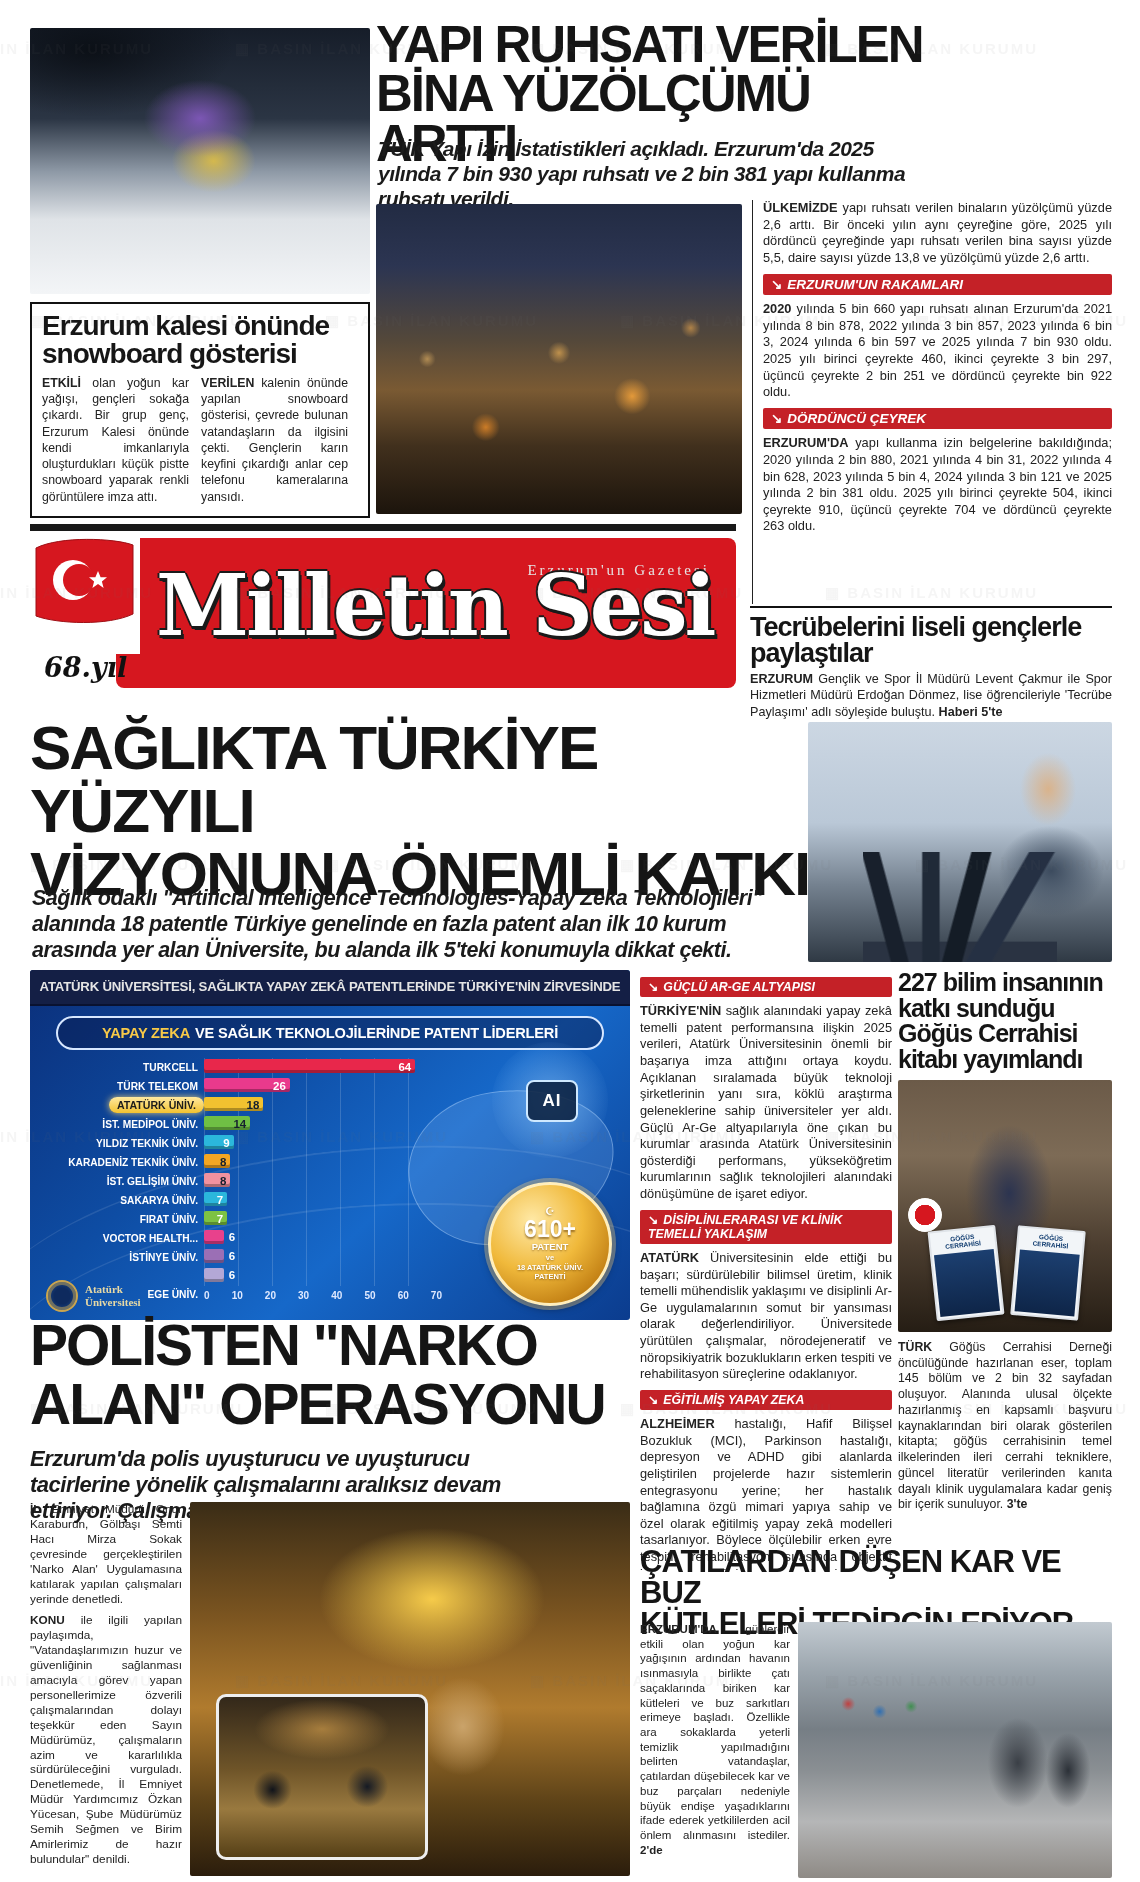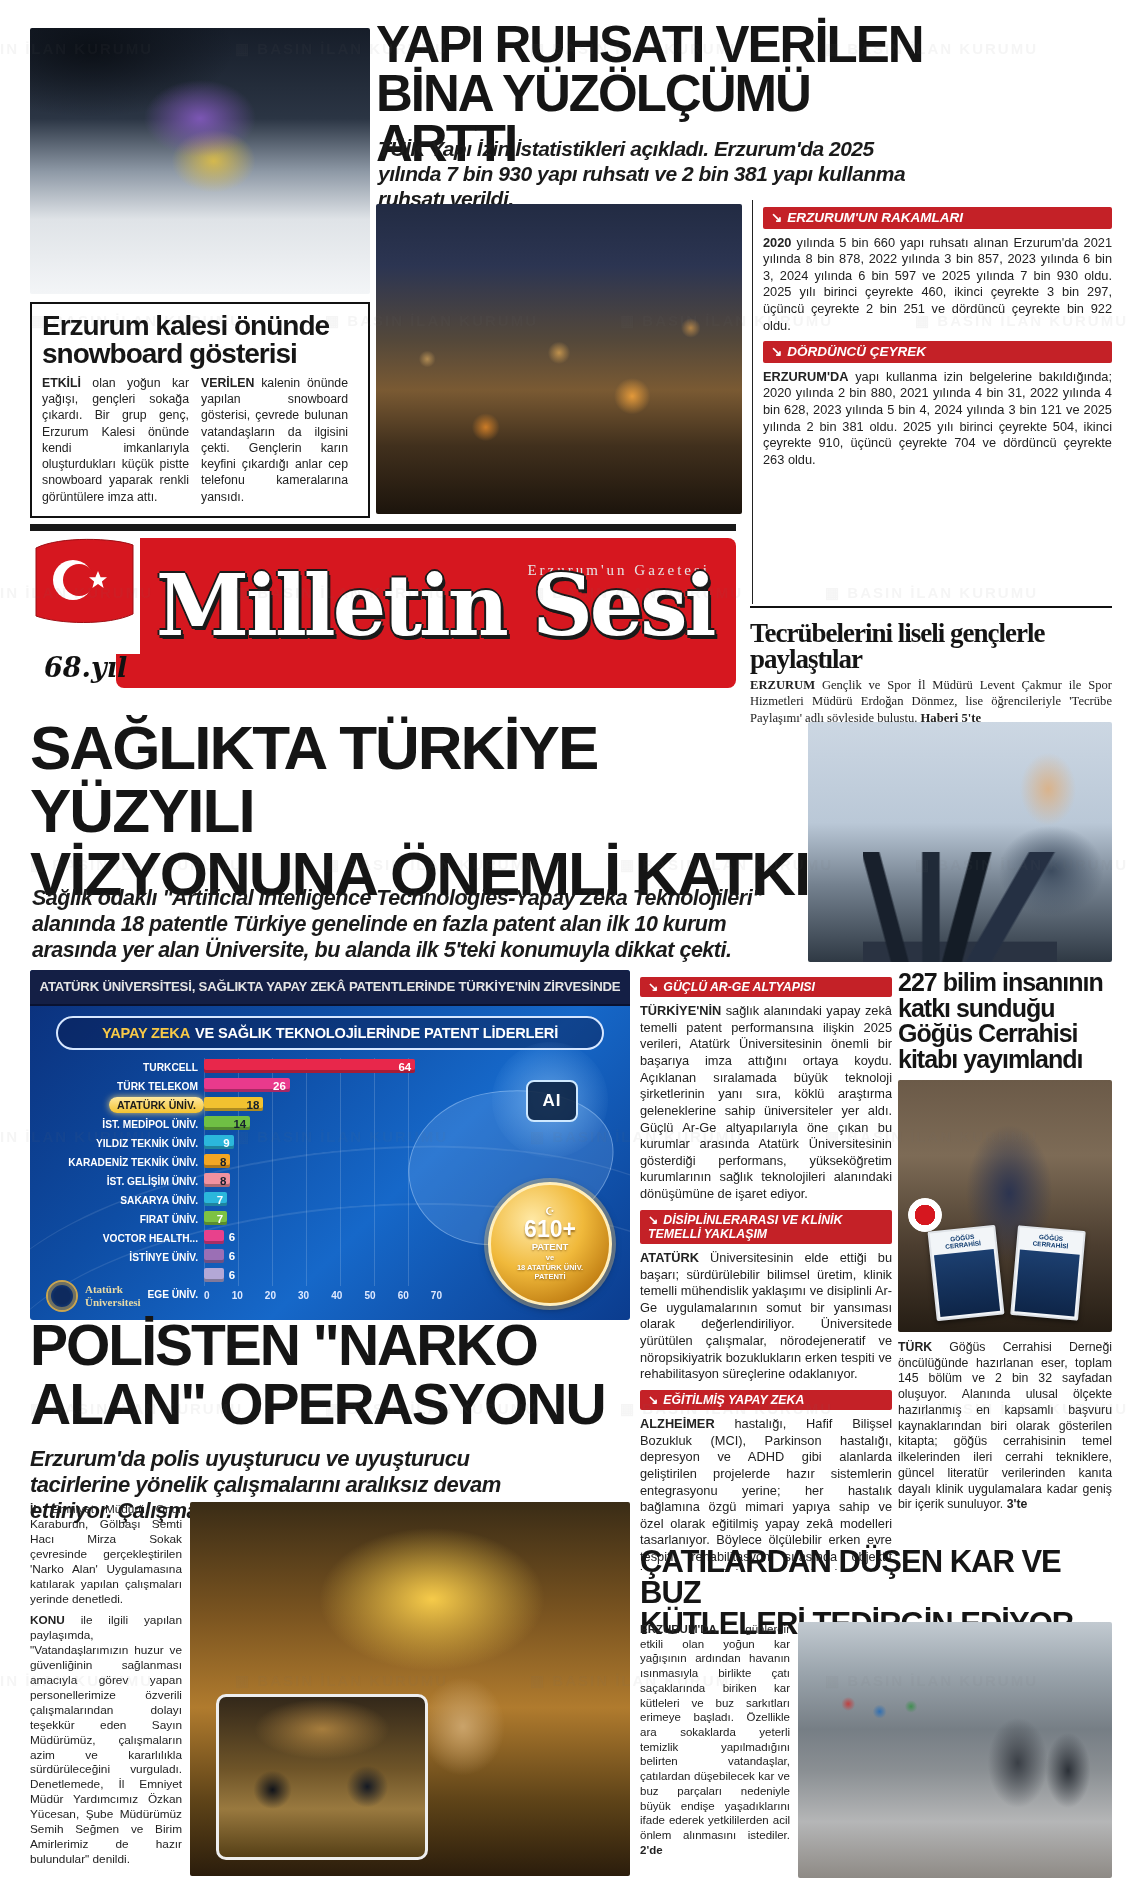--- a/index.html
+++ b/index.html
@@ -63,21 +63,21 @@
   .year-badge{left:44px;top:652px;font-family:"DejaVu Serif",serif;font-style:italic;font-weight:bold;
               font-size:27px;color:#111;z-index:6;}
   .date-row{left:30px;top:694px;width:706px;display:flex;align-items:center;justify-content:space-between;}
   .d-date{font-size:14.5px;font-weight:bold;letter-spacing:0.5px;}
   .d-type{font-size:13.5px;font-weight:bold;letter-spacing:1.5px;border-top:2px solid #222;
           border-bottom:2px solid #222;padding:1px 8px;}
   .d-web{font-size:13.5px;color:#222;}
   .d-price{font-size:20px;font-weight:bold;letter-spacing:-0.5px;}
 
   
-  .tecrube{left:750px;top:606px;width:362px;border-top:2.5px solid #111;padding-top:12px;font-family:Liberation Serif, serif;}
+  .tecrube{left:750px;top:606px;width:362px;border-top:2.5px solid #111;padding-top:6px;}
   .tecrube h3{margin:0 0 4px 0;font-size:27px;letter-spacing:-1px;line-height:0.98;color:#151515;}
   .tecrube .body-txt{font-size:12.6px;}
 
   
   .main-head{left:30px;top:716px;width:800px;font-size:62px;line-height:1.02;}
   .main-deck{left:32px;top:886px;width:780px;font-size:21.5px;line-height:1.2;letter-spacing:-0.5px;}
   .podium-photo{left:808px;top:722px;width:304px;height:240px;
     background:
       radial-gradient(ellipse 40px 52px at 79% 28%, #d9b38c, rgba(217,179,140,0) 70%),
       radial-gradient(ellipse 70px 60px at 80% 62%, #3c4b5e, rgba(60,75,94,0) 75%),
@@ -210,20 +210,21 @@
     </div>
   </div>
 
   <div class="abs top-head hblack">
     <div>YAPI RUHSATI VERİLEN</div>
     <div>BİNA YÜZÖLÇÜMÜ ARTTI</div>
   </div>
   <div class="abs top-deck deck">TÜİK Yapı İzin İstatistikleri açıkladı. Erzurum'da 2025 yılında 7 bin 930 yapı ruhsatı ve 2 bin 381 yapı kullanma ruhsatı verildi.</div>
   <div class="photo city-photo"></div>
   <div class="abs top-right-col body-txt">
+    <p><b class="lead">ÜLKEMİZDE</b> <span>yapı ruhsatı verilen binaların yüzölçümü yüzde 2,6 arttı. Bir önceki yılın aynı çeyreğine göre, 2025 yılı dördüncü çeyreğinde yapı ruhsatı verilen bina sayısı yüzde 5,5, daire sayısı yüzde 13,8 ve yüzölçümü yüzde 2,6 arttı.</span></p>
     <div class="redhdr"><span class="arr">↘</span><span>ERZURUM'UN RAKAMLARI</span></div>
     <p><b class="lead">2020</b> <span>yılında 5 bin 660 yapı ruhsatı alınan Erzurum'da 2021 yılında 8 bin 878, 2022 yılında 3 bin 857, 2023 yılında 6 bin 3, 2024 yılında 6 bin 597 ve 2025 yılında 7 bin 930 oldu. 2025 yılı birinci çeyrekte 460, ikinci çeyrekte 3 bin 297, üçüncü çeyrekte 2 bin 251 ve dördüncü çeyrekte bin 922 oldu.</span></p>
     <div class="redhdr"><span class="arr">↘</span><span>DÖRDÜNCÜ ÇEYREK</span></div>
     <p><b class="lead">ERZURUM'DA</b> <span>yapı kullanma izin belgelerine bakıldığında; 2020 yılında 2 bin 880, 2021 yılında 4 bin 31, 2022 yılında 4 bin 628, 2023 yılında 5 bin 4, 2024 yılında 3 bin 121 ve 2025 yılında 2 bin 381 oldu. 2025 yılı birinci çeyrekte 504, ikinci çeyrekte 910, üçüncü çeyrekte 704 ve dördüncü çeyrekte 263 oldu.</span></p>
   </div>
 
   <div class="abs black-bar"></div>
   <div class="abs masthead-red">
     <div class="mh-region">Erzurum'un Gazetesi</div>
     <div class="mh-name">Milletin Sesi</div>

